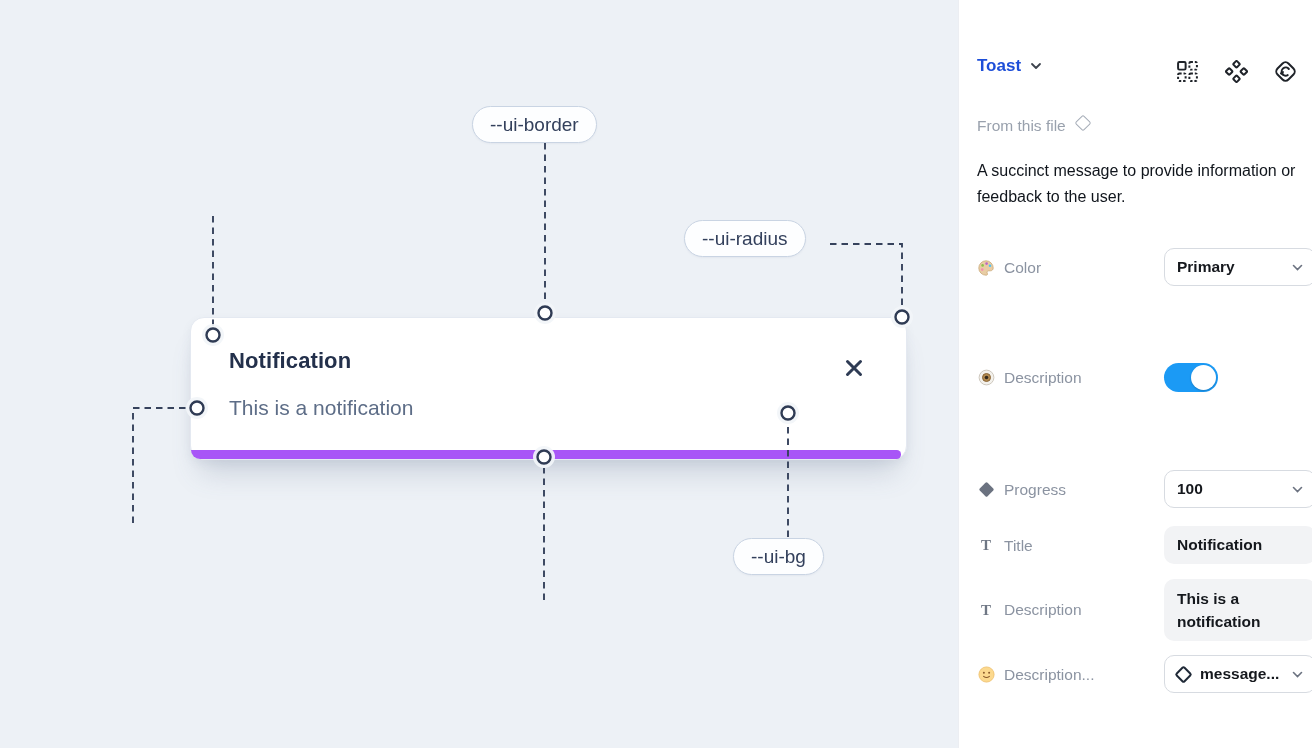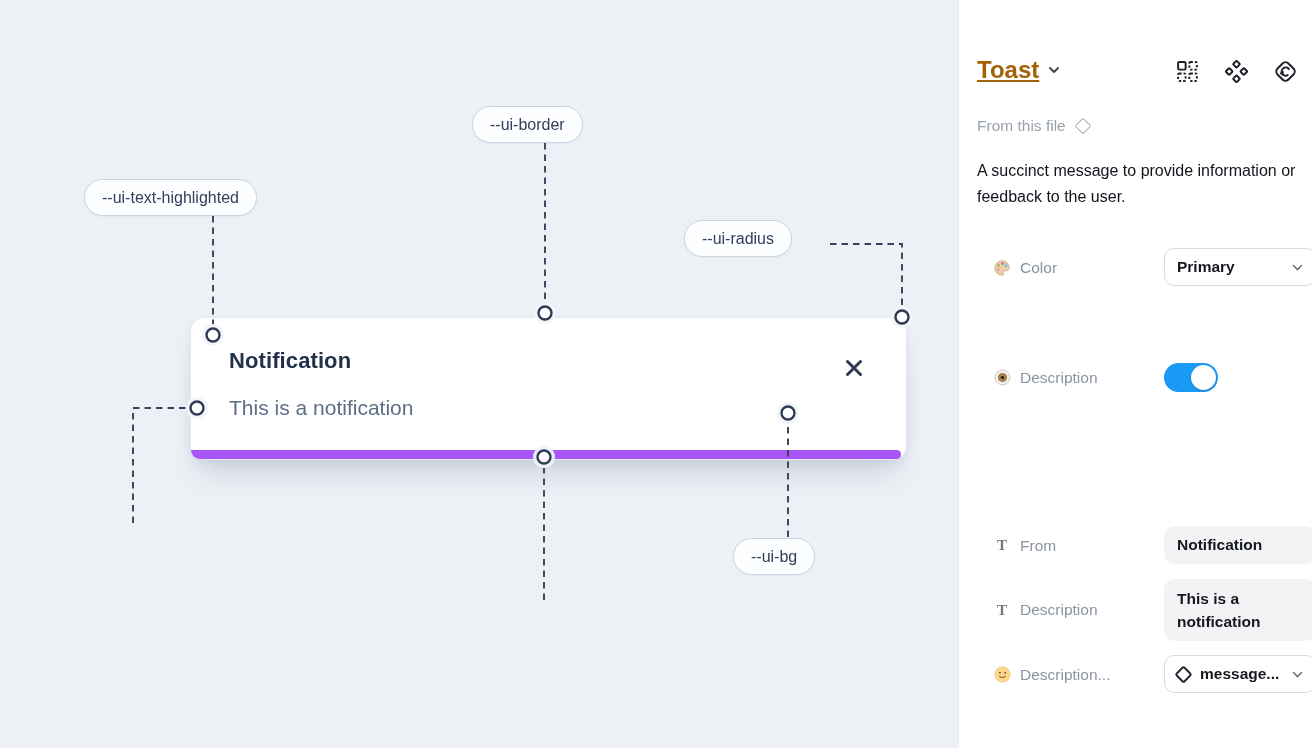--- a/index.html
+++ b/index.html
@@ -17,43 +17,43 @@
   .toast-title { position:absolute; left:38px; top:30px; font-size:22px; font-weight:700;
     color:#23304b; letter-spacing:.1px; }
   .toast-desc { position:absolute; left:38px; top:78px; font-size:21px; color:#5d6d87; }
   .toast-close { position:absolute; left:652px; top:39px; width:22px; height:22px;
     cursor:pointer; }
   .toast-progress { position:absolute; left:0; right:5px; bottom:0; height:9px;
     background:#a855f7; border-radius:0 6px 6px 13px; }
 
   .pill { position:absolute; height:37px; line-height:35px; padding:0 17px;
     background:#fdfeff; border:1px solid #c9d4e3; border-radius:19px;
-    font-size:16px; font-weight:500; color:#33405c; white-space:nowrap;
+    font-size:19px; font-weight:500; color:#33405c; white-space:nowrap;
     box-shadow:0 1px 2px rgba(100,116,139,.07); }
 
   
   .panel { position:absolute; left:958px; top:0; width:354px; height:748px;
     background:#ffffff; border-left:1px solid #eceef2; }
   .panel-title-row { position:absolute; left:18px; top:56px; display:flex;
     align-items:center; gap:9px; }
-  .panel-title { font-size:24px; font-weight:700; color:#a16207;text-decoration:underline; }
+  .panel-title { font-size:17px; font-weight:700; color:#1d4ed8; }
   .panel-top-icons { position:absolute; right:15px; top:60px; display:flex; gap:26px; }
   .panel-top-icons svg { display:block; cursor:pointer; }
 
   .source-row { position:absolute; left:18px; top:117px; display:flex;
-    align-items:center; gap:11px; font-size:15.5px; color:#99a1ad; }
+    gap:11px; font-size:15.5px; color:#99a1ad; }
   .source-diamond { width:12px; height:12px; border:1.6px solid #a6adb8;
     border-radius:2px; transform:rotate(45deg); }
 
   .component-desc { position:absolute; left:18px; top:158px; width:326px;
     font-size:16px; line-height:26px; color:#10151c; }
 
   .prop-row { position:absolute; left:18px; width:320px; height:39px; }
   .prop-label { display:flex; align-items:center; gap:9px; height:100%;
-    font-size:15.5px; color:#8b93a1;margin-left:16px; }
+    font-size:15.5px; color:#8b93a1; }
   .prop-label .ico { width:18px; display:flex; justify-content:center; }
   .t-glyph { font-family:"Liberation Serif","DejaVu Serif",serif; font-weight:700;
     font-size:15px; color:#6f7785; }
   .diamond-glyph { width:11px; height:11px; background:#6b7280; border-radius:1.5px;
     transform:rotate(45deg); }
 
   .ctrl { position:absolute; left:187px; top:0; width:152px; }
   .select { height:38px; background:#fff; border:1px solid #d7dbe1; border-radius:10px;
     display:flex; align-items:center; padding:0 12px; font-size:15.5px; font-weight:600;
     color:#15181d; cursor:pointer; }
@@ -114,21 +114,20 @@
           <circle r="11" fill="#f2f5f9" opacity=".92"></circle>
           <circle r="6.5" fill="#fff" stroke="#2f3b54" stroke-width="2.4"></circle>
         </g>
       <g transform="translate(788,413)">
           <circle r="11" fill="#f2f5f9" opacity=".92"></circle>
           <circle r="6.5" fill="#fff" stroke="#2f3b54" stroke-width="2.4"></circle>
         </g>
     </g>
   </svg>
 
-  <div class="pill" style="left:84px;top:179px;">--ui-text-highlighted</div>
   <div class="pill" style="left:472px;top:106px;">--ui-border</div>
   <div class="pill" style="left:684px;top:220px;">--ui-radius</div>
   <div class="pill" style="left:733px;top:538px;">--ui-bg</div>
 </div>
 
 <div class="panel">
 
   <div class="panel-title-row">
     <span class="panel-title">Toast</span>
     <svg width="12" height="8" viewBox="0 0 12 8">
@@ -195,27 +194,41 @@
         </svg>
       </span>
       <span>Description</span>
     </div>
     <div class="toggle" role="switch" aria-checked="true" style="background-color: rgb(27, 154, 245);">
       <span class="knob"></span>
     </div>
   </div>
 
 
+  <div class="prop-row" style="top:470px;">
+    <div class="prop-label">
+      <span class="ico">
+        <span class="diamond-glyph"></span>
+        </span>
+      <span>Progress</span>
+    </div>
+    <div class="ctrl select">
+      <span class="val">100</span>
+      <svg class="chev" width="11" height="7" viewBox="0 0 11 7">
+          <path d="M1.5 1.5 L5.5 5.5 L9.5 1.5" stroke="#6b7280" stroke-width="1.6" fill="none" stroke-linecap="round"></path>
+        </svg>
+    </div>
+  </div>
 
   <div class="prop-row" style="top:526px;">
     <div class="prop-label">
       <span class="ico">
         <span class="t-glyph">T</span>
         </span>
-      <span>From</span>
+      <span>Title</span>
     </div>
     <div class="ctrl textfield single">Notification</div>
   </div>
 
   <div class="prop-row" style="top:579px;height:62px;">
     <div class="prop-label" style="height:62px;">
       <span class="ico">
         <span class="t-glyph">T</span>
         </span>
       <span>Description</span>

